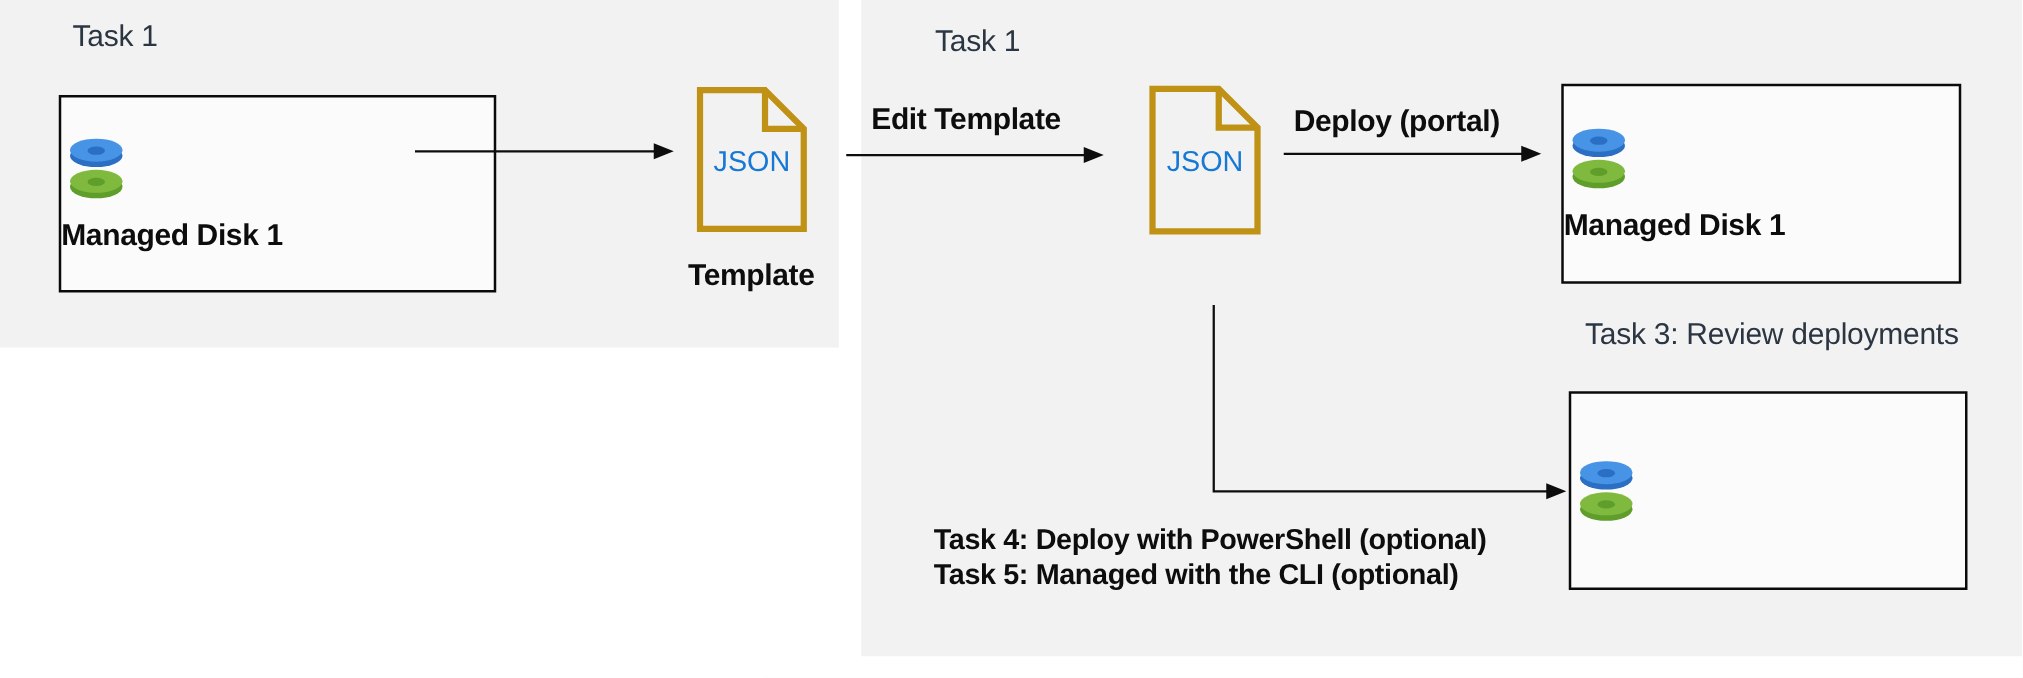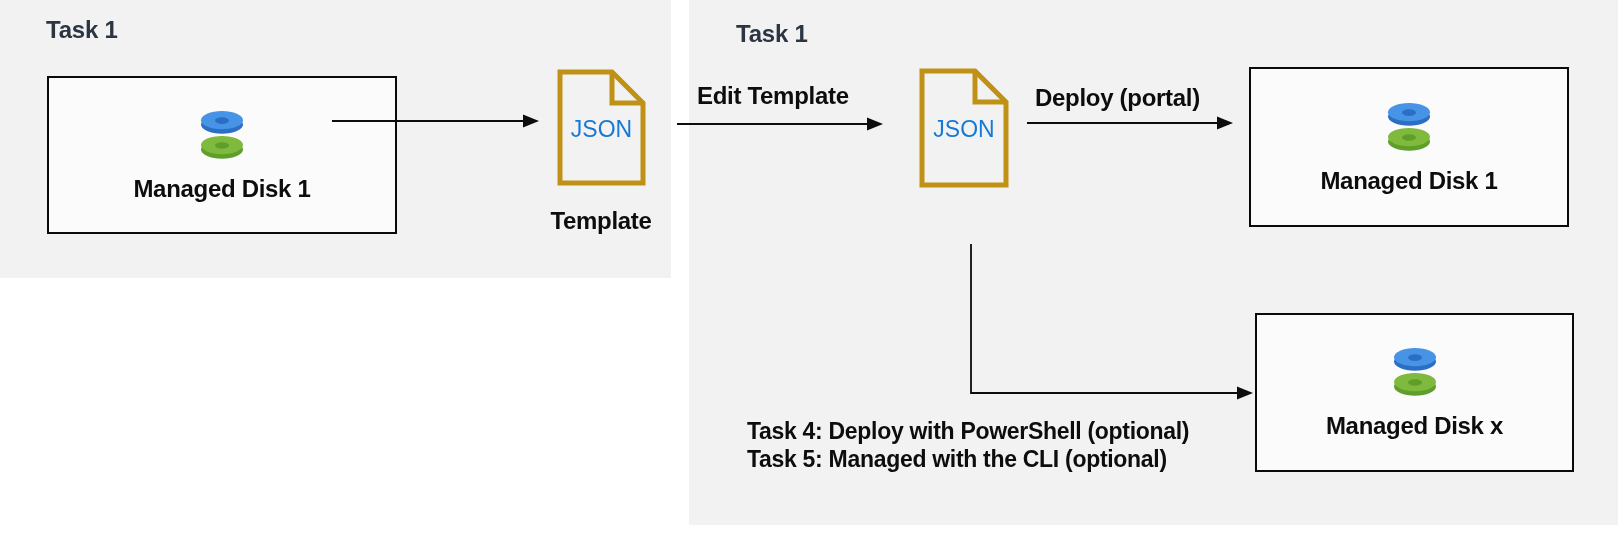--- a/index.html
+++ b/index.html
@@ -13,34 +13,34 @@
   .canvas{
     position:relative; width:1618px; height:542px; overflow:hidden;
     font-family:"Liberation Sans","DejaVu Sans",sans-serif;
     background:#fff;
   }
   .panel{position:absolute; background:var(--panel-bg);}
   .panel-left{left:0; top:0; width:671px; height:278px;}
   .panel-right{left:689px; top:0; width:929px; height:525px;}
 
   .heading{
-    position:absolute; font-size:24px; font-weight:bold;
-    color:var(--heading-text); letter-spacing:-0.2px; white-space:nowrap;
+    position:absolute; font-size:24px; font-weight:normal;
+    color:var(--heading-text); letter-spacing:-0.2px; white-space:nowrap;margin-left:12px;
   }
   .label{
     position:absolute; font-size:24px; font-weight:bold;
     color:var(--body-text); letter-spacing:-0.3px; white-space:nowrap;
   }
   .caption{position:absolute; width:240px; text-align:center; font-size:24px;
     font-weight:bold; color:var(--body-text); letter-spacing:-0.3px; white-space:nowrap;}
 
   .disk-box{
     position:absolute; background:var(--box-bg);
     border:2px solid var(--box-border); box-sizing:border-box;
-    display:flex; flex-direction:column; align-items:center; justify-content:center;
+    display:flex; flex-direction:column; align-items:flex-start; justify-content:center;
     gap:13px;
   }
   .disk-box .box-label{
     font-size:24px; font-weight:bold; color:var(--body-text);
     letter-spacing:-0.3px; white-space:nowrap;
   }
 
   .json-file{position:absolute;}
   .json-file .file-text{
     position:absolute; left:0; right:0; top:50%;
@@ -65,20 +65,21 @@
 </head>
 <body>
 
 <div class="canvas">
 
   <div class="panel panel-left"></div>
   <div class="panel panel-right"></div>
 
   <div class="heading" style="left:46px; top:16px;">Task 1</div>
   <div class="heading" style="left:736px; top:20px;">Task 1</div>
+  <div class="heading" style="left:1256px; top:254px;">Task 3: Review deployments</div>
 
   <div class="disk-box" style="left:47px; top:76px; width:350px; height:158px;">
     <svg class="disk-icon" width="56" height="54" viewBox="0 0 64 60" aria-hidden="true">
       <ellipse cx="32" cy="46.5" rx="24" ry="10.5" style="fill:var(--disk-green-dark)"></ellipse>
       <ellipse cx="32" cy="41.5" rx="24" ry="10.5" style="fill:var(--disk-green)"></ellipse>
       <ellipse cx="32" cy="42" rx="8" ry="3.8" style="fill:var(--disk-green-dark)"></ellipse>
       <ellipse cx="32" cy="18" rx="24" ry="10.5" style="fill:var(--disk-blue-dark)"></ellipse>
       <ellipse cx="32" cy="13" rx="24" ry="10.5" style="fill:var(--disk-blue)"></ellipse>
       <ellipse cx="32" cy="13.5" rx="8" ry="3.8" style="fill:var(--disk-blue-dark)"></ellipse>
     </svg>
@@ -124,21 +125,20 @@
 
   <div class="disk-box" style="left:1255px; top:313px; width:319px; height:159px;">
     <svg class="disk-icon" width="56" height="54" viewBox="0 0 64 60" aria-hidden="true">
       <ellipse cx="32" cy="46.5" rx="24" ry="10.5" style="fill:var(--disk-green-dark)"></ellipse>
       <ellipse cx="32" cy="41.5" rx="24" ry="10.5" style="fill:var(--disk-green)"></ellipse>
       <ellipse cx="32" cy="42" rx="8" ry="3.8" style="fill:var(--disk-green-dark)"></ellipse>
       <ellipse cx="32" cy="18" rx="24" ry="10.5" style="fill:var(--disk-blue-dark)"></ellipse>
       <ellipse cx="32" cy="13" rx="24" ry="10.5" style="fill:var(--disk-blue)"></ellipse>
       <ellipse cx="32" cy="13.5" rx="8" ry="3.8" style="fill:var(--disk-blue-dark)"></ellipse>
     </svg>
-    <div class="box-label">Managed Disk x</div>
   </div>
 
   <svg class="arrow-layer" width="1618" height="542" viewBox="0 0 1618 542">
     <g>
       <line class="arrow-line" x1="332" y1="121" x2="524" y2="121"></line>
       <polygon class="arrow-head" points="539,121 523,114.6 523,127.4"></polygon>
     </g>
     <g>
       <line class="arrow-line" x1="677" y1="124" x2="868" y2="124"></line>
       <polygon class="arrow-head" points="883,124 867,117.6 867,130.4"></polygon>

